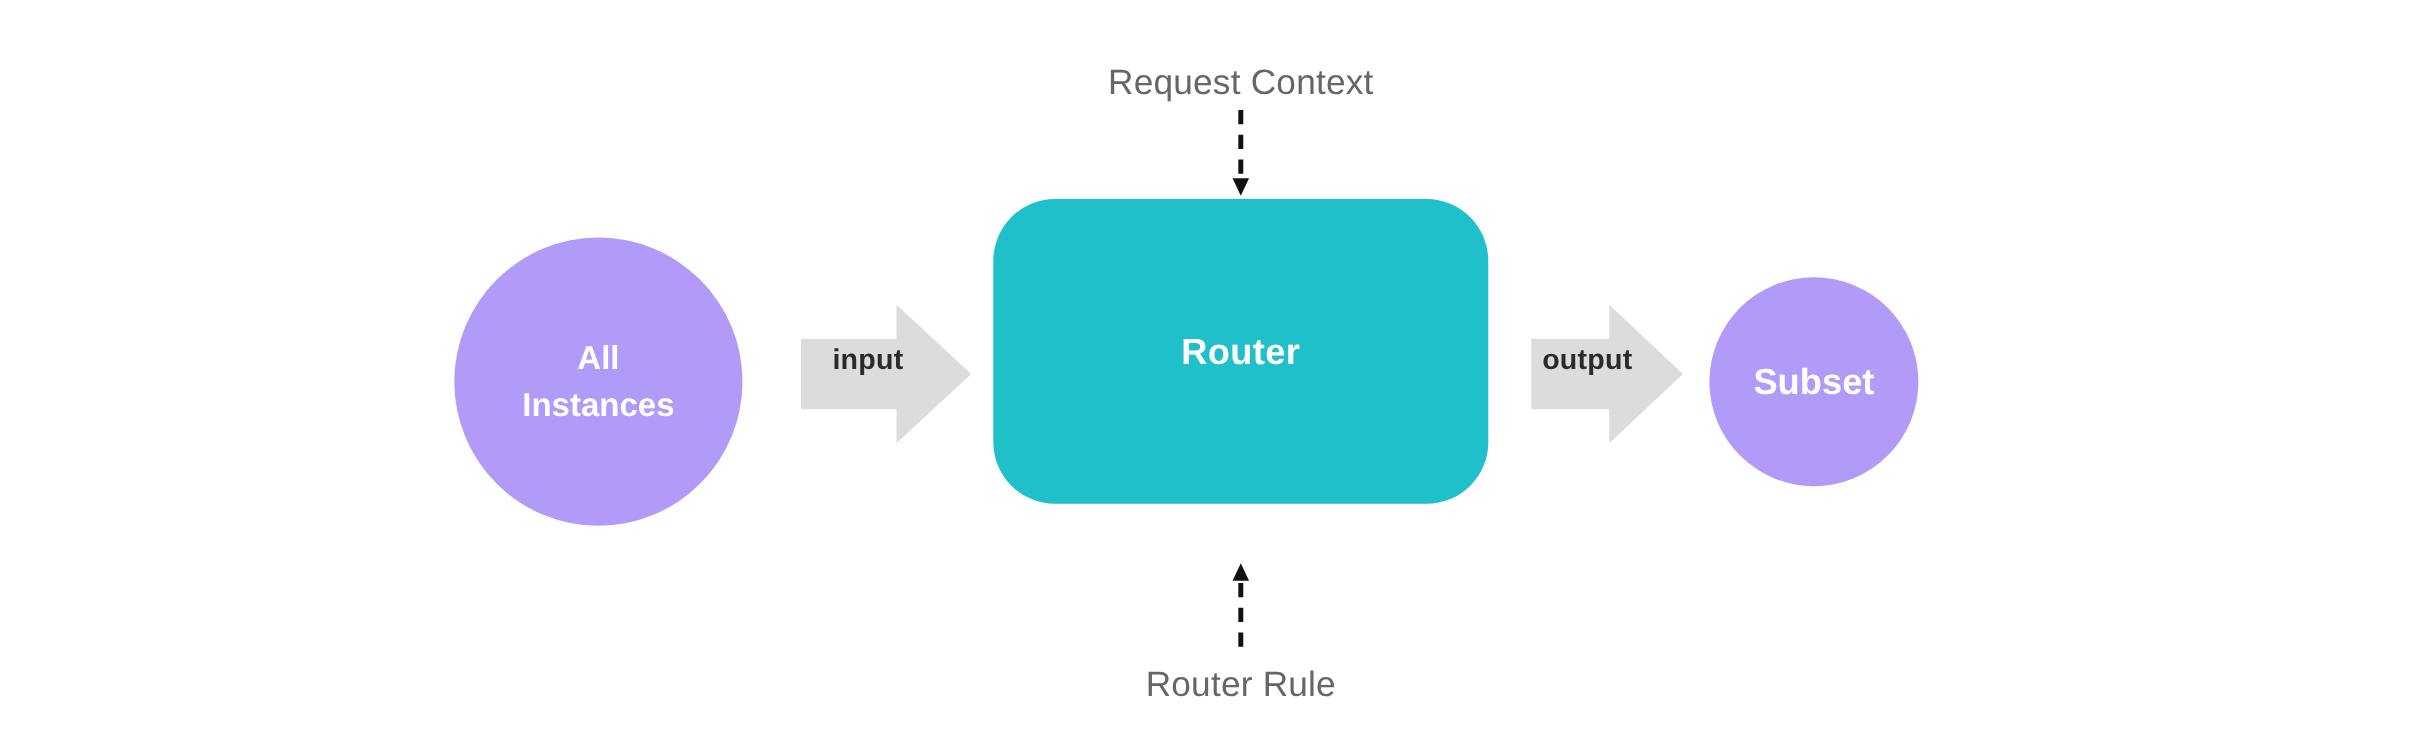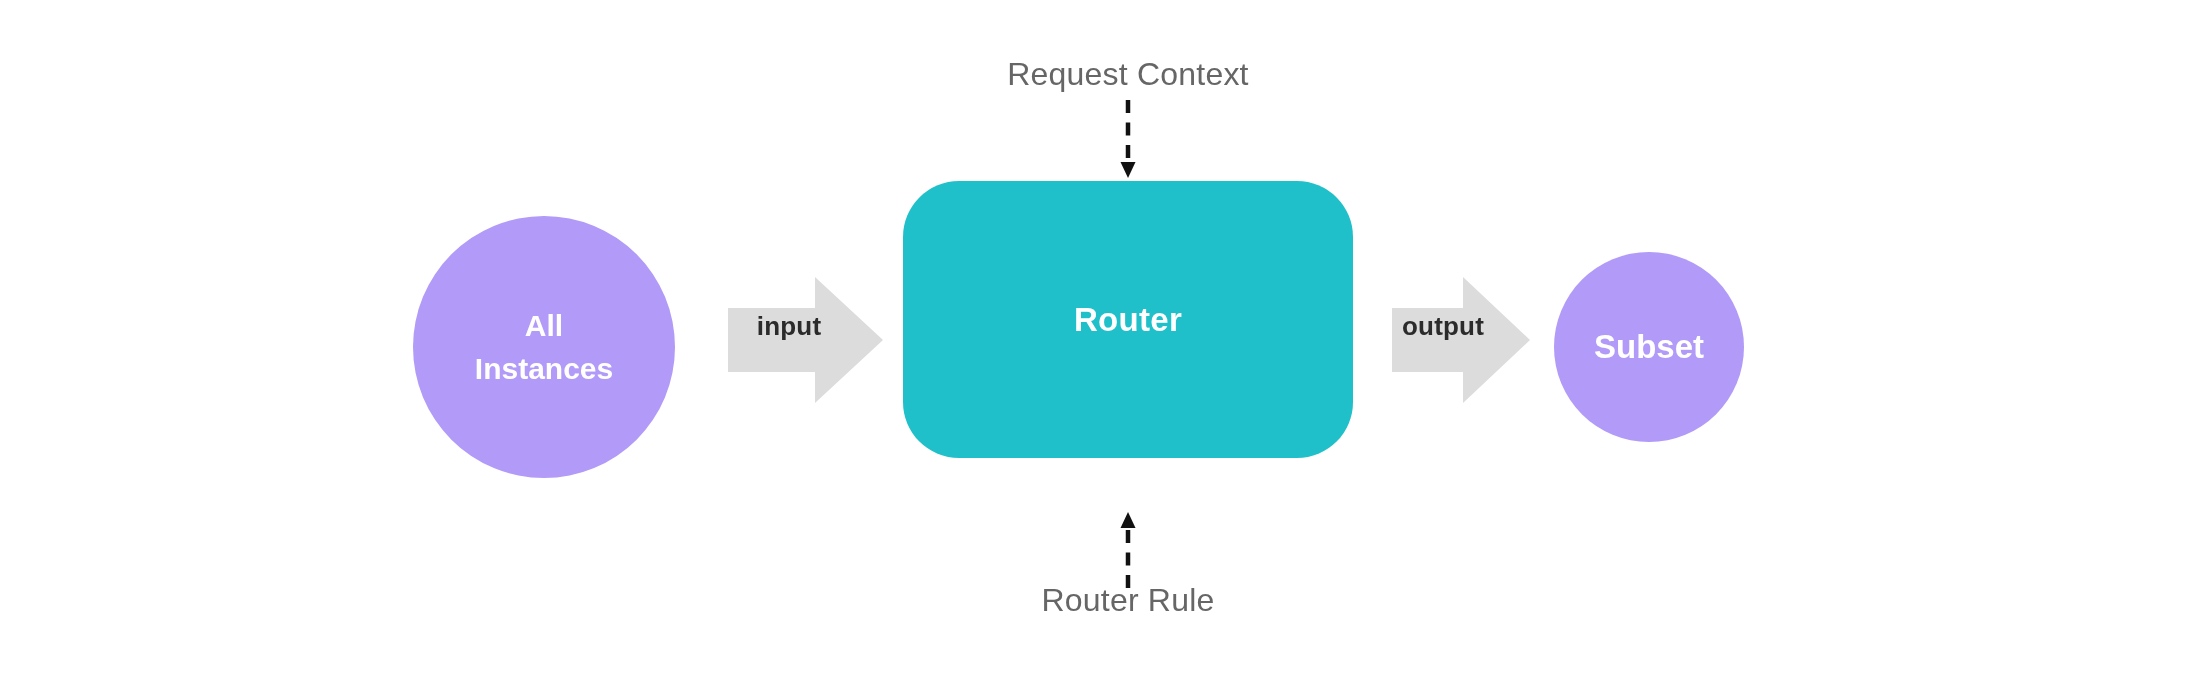--- a/index.html
+++ b/index.html
@@ -27,21 +27,21 @@
   .annotation {
     position: absolute;
     left: 828px; width: 600px;
     text-align: center;
     font-size: 32px;
     line-height: 34px;
     color: var(--annotation-text);
     letter-spacing: 0.2px;
   }
   .annotation.top { top: 57px; }
-  .annotation.bottom { top: 583px; }
+  .annotation.bottom { top: 605px; }
   .connector { position: absolute; display: block; }
   .connector.top { left: 1108px; top: 98px; }
   .connector.bottom { left: 1108px; top: 510px; }
   .node {
     position: absolute;
     display: flex; align-items: center; justify-content: center;
     text-align: center;
     color: var(--node-text);
     font-weight: bold;
   }

